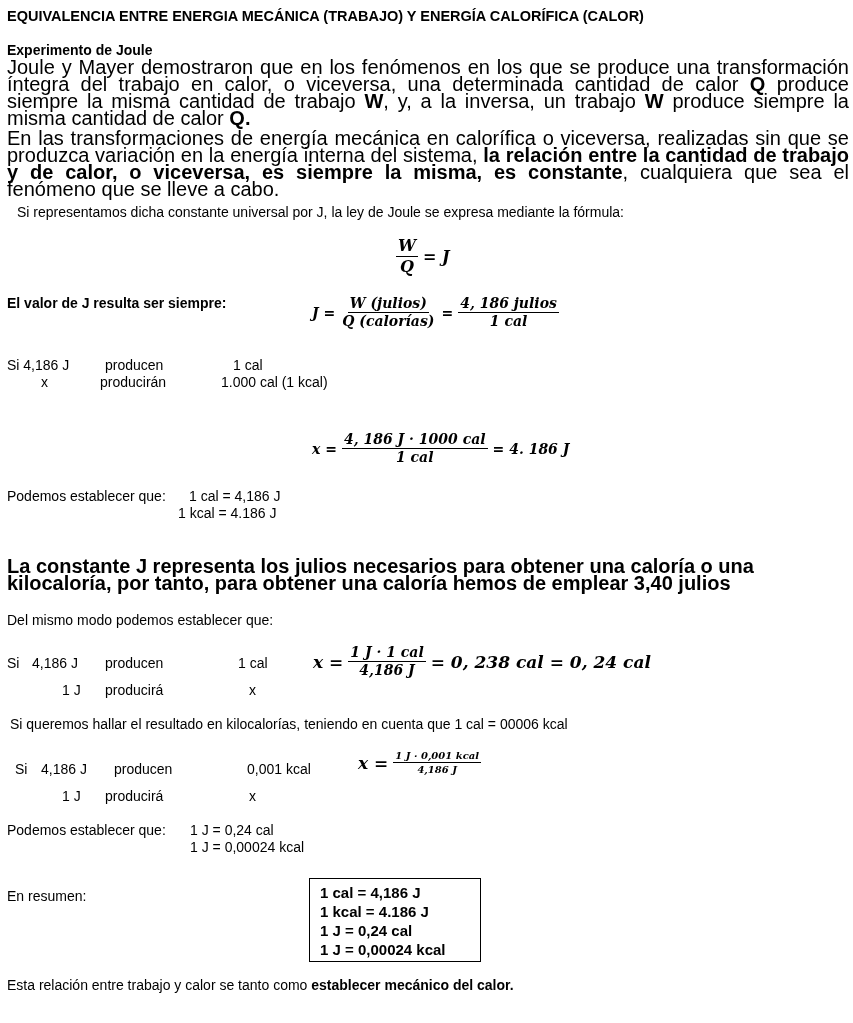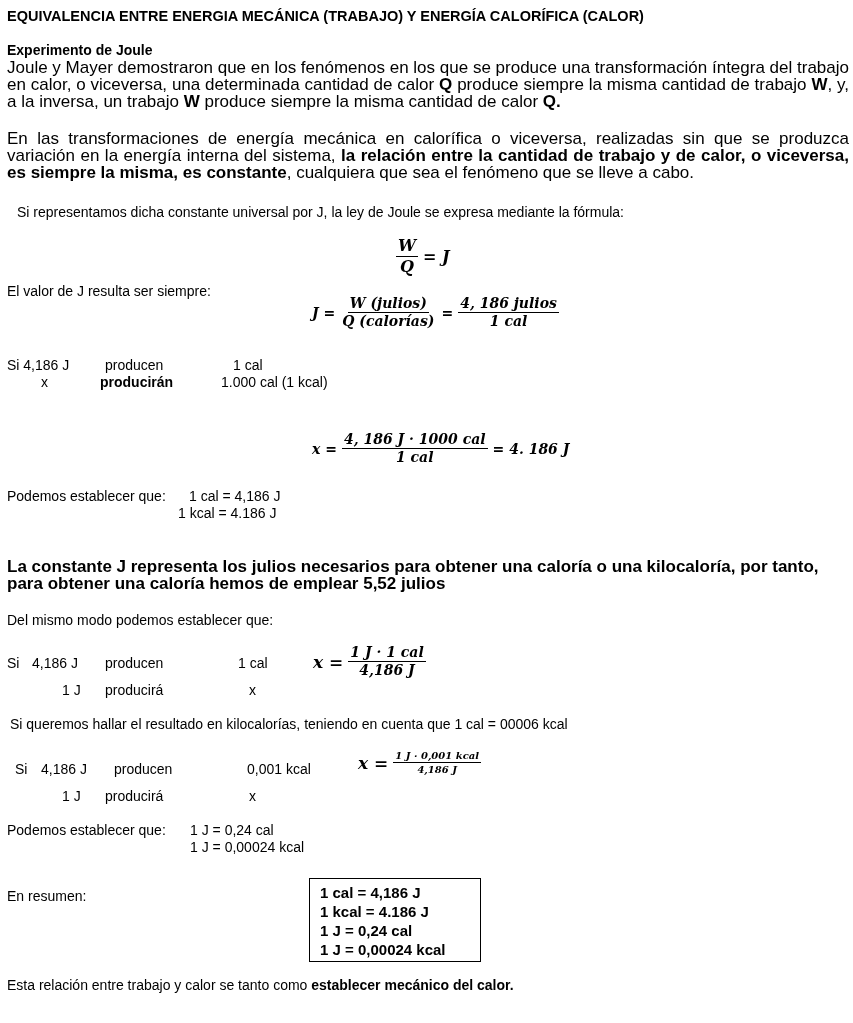--- a/index.html
+++ b/index.html
@@ -1,21 +1,21 @@
 <!DOCTYPE html>
 <html><head>
 <meta charset="utf-8">
 <style>
   html, body { margin: 0; padding: 0; background: #ffffff; }
   body {
     width: 853px; height: 1023px; position: relative; overflow: hidden;
     font-family: "Liberation Sans", sans-serif; color: #000; font-size: 14px;
   }
   .abs { position: absolute; white-space: nowrap; }
-  .p { position: absolute; left: 7px; width: 842px; line-height: 17px; font-size: 17px; text-align: justify; }
+  .p { position: absolute; left: 7px; width: 842px; line-height: 17px; font-size: 20px; text-align: justify; }
   .p b { font-weight: bold; }
   .title { left: 7px; top: 8px; font-weight: bold; font-size: 14.5px; }
   .math { font-family: "DejaVu Serif", "Liberation Serif", serif; font-weight: bold; font-style: italic; }
   .frac { display: inline-flex; flex-direction: column; align-items: center; vertical-align: middle; }
   .frac .num { padding: 0 2px 1px; border-bottom: 1px solid #000; line-height: 1.1; }
   .frac .den { padding: 1px 2px 0; line-height: 1.1; }
   .mrow { display: inline-flex; align-items: center; gap: 5px; }
   .sumbox {
     position: absolute; left: 309px; top: 878px; width: 172px; height: 84px;
     border: 1.5px solid #000; box-sizing: border-box; padding: 4px 0 0 10px;
@@ -42,21 +42,21 @@
 <div class="abs math" style="left:396px;top:236px;font-size:16px;">
   <span class="mrow">
     <span class="frac">
         <span class="num">W</span>
         <span class="den">Q</span>
       </span>
     <span>= J</span>
   </span>
 </div>
 
-<div class="abs" style="left:7px;top:283px;">El valor de J resulta ser siempre:</div>
+<div class="abs" style="left:7px;top:295px;font-weight:bold;">El valor de J resulta ser siempre:</div>
 
 <div class="abs math" style="left:312px;top:296px;font-size:14px;">
   <span class="mrow">
     <span>J =</span>
     <span class="frac">
         <span class="num">W (julios)</span>
         <span class="den">Q (calorías)</span>
       </span>
     <span>=</span>
     <span class="frac">
@@ -64,62 +64,63 @@
         <span class="den">1 cal</span>
       </span>
   </span>
 </div>
 
 <div>
   <div class="abs" style="left:7px;top:357px;">Si  4,186 J</div>
   <div class="abs" style="left:105px;top:357px;">producen</div>
   <div class="abs" style="left:233px;top:357px;">1 cal</div>
   <div class="abs" style="left:41px;top:374px;">x</div>
-  <div class="abs" style="left:100px;top:374px;font-weight:bold;">producirán</div>
+  <div class="abs" style="left:100px;top:374px;">producirán</div>
   <div class="abs" style="left:221px;top:374px;">1.000 cal (1 kcal)</div>
 </div>
 
 <div class="abs math" style="left:312px;top:432px;font-size:14px;">
   <span class="mrow">
     <span>x =</span>
     <span class="frac">
         <span class="num">4, 186 J · 1000 cal</span>
         <span class="den">1 cal</span>
       </span>
     <span>= 4. 186 J</span>
   </span>
 </div>
 
 <div>
   <div class="abs" style="left:7px;top:488px;">Podemos establecer que:</div>
   <div class="abs" style="left:189px;top:488px;">1   cal = 4,186 J</div>
   <div class="abs" style="left:178px;top:505px;">1 kcal = 4.186  J</div>
 </div>
 
-<div class="p" style="top:558px;font-weight:bold;text-align:left;">La constante J representa los julios necesarios para obtener una caloría o una kilocaloría, por tanto, para obtener una caloría hemos de emplear 5,52 julios</div>
+<div class="p" style="top:558px;font-weight:bold;text-align:left;">La constante J representa los julios necesarios para obtener una caloría o una kilocaloría, por tanto, para obtener una caloría hemos de emplear 3,40 julios</div>
 
 <div class="abs" style="left:7px;top:612px;">Del mismo modo podemos establecer que:</div>
 
 <div>
   <div class="abs" style="left:7px;top:655px;">Si</div>
   <div class="abs" style="left:32px;top:655px;">4,186 J</div>
   <div class="abs" style="left:105px;top:655px;">producen</div>
   <div class="abs" style="left:238px;top:655px;">1 cal</div>
   <div class="abs" style="left:62px;top:682px;">1  J</div>
   <div class="abs" style="left:105px;top:682px;">producirá</div>
   <div class="abs" style="left:249px;top:682px;">x</div>
 </div>
 
 <div class="abs math" style="left:313px;top:645px;font-size:17px;">
   <span class="mrow">
     <span>x =</span>
     <span class="frac" style="font-size:14px;">
         <span class="num">1 J  ·  1 cal</span>
         <span class="den">4,186 J</span>
       </span>
+    <span>= 0, 238 cal = 0, 24 cal</span>
   </span>
 </div>
 
 <div class="abs" style="left:10px;top:716px;">Si queremos hallar el resultado en kilocalorías, teniendo en cuenta que 1 cal = 00006 kcal</div>
 
 <div>
   <div class="abs" style="left:15px;top:761px;">Si</div>
   <div class="abs" style="left:41px;top:761px;">4,186 J</div>
   <div class="abs" style="left:114px;top:761px;">producen</div>
   <div class="abs" style="left:247px;top:761px;">0,001 kcal</div>

